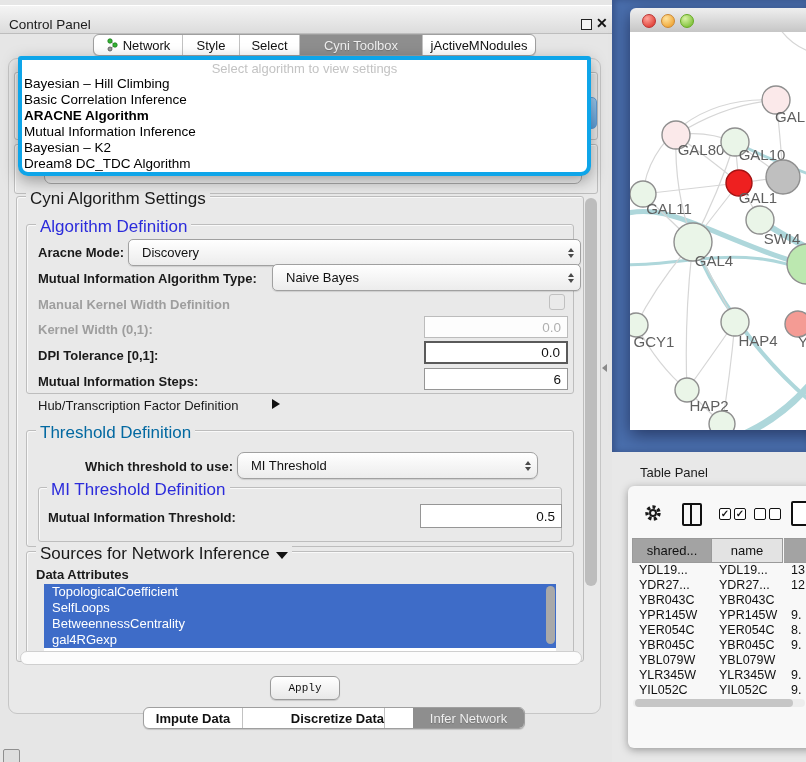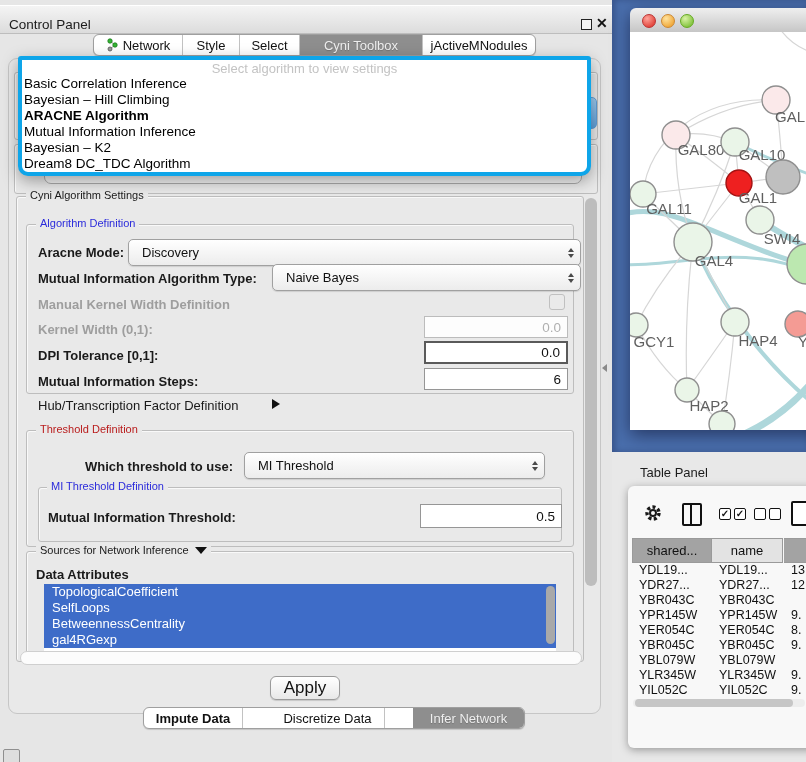--- a/index.html
+++ b/index.html
@@ -20,23 +20,23 @@
      overflow:hidden;box-shadow:0 1px 1px rgba(0,0,0,.15);}
   .seg{display:flex;align-items:center;justify-content:center;font-size:13px;
      color:#111;border-right:1px solid #c2c2c2;white-space:nowrap;gap:4px;}
   .seg:last-child{border-right:none;}
   .seg.sel{background:#8e8e8e;color:#efefef;text-shadow:0 1px 1px rgba(0,0,0,.2);}
   
   #content{left:8px;top:58px;width:591px;height:654px;background:#e9e9e9;
      border:1px solid #c6c6c6;border-radius:9px;}
   .gbox{position:absolute;border:1px solid #bdbdbd;border-radius:3px;
      box-shadow:inset 1px 1px 0 rgba(255,255,255,.7);}
-  .gtitle{position:absolute;background:#e9e9e9;padding:0 4px;font-size:11px;color:#1a1a1a;z-index:2;}
+  .gtitle{position:absolute;background:#e9e9e9;padding:0 4px;font-size:17px;color:#1a1a1a;z-index:2;}
   .t-blue{color:#2b2bdb;}
-  .t-green{color:#b91c1c;}
+  .t-green{color:#0369a1;}
   .lbl{position:absolute;font-size:13px;color:#1a1a1a;}
   .lbl-b{font-weight:bold;text-align:center;}
   .lbl-dis{color:#9e9e9e;font-weight:bold;text-align:center;}
   .combo{position:absolute;background:linear-gradient(#ffffff,#ececec);
      border:1px solid #a0a0a0;border-radius:5px;font-size:13px;color:#111;
      display:flex;align-items:center;padding-left:13px;box-shadow:0 1px 1px rgba(0,0,0,.12);}
   .combo-spin{position:absolute;right:6px;top:0;bottom:0;display:flex;flex-direction:column;
      justify-content:center;gap:2px;}
   .combo-spin i{display:block;width:0;height:0;}
   .combo-spin .up{border-left:3.5px solid transparent;border-right:3.5px solid transparent;
@@ -59,21 +59,21 @@
   .ghost{color:#b4b4b4;}
   
   .vthumb{position:absolute;background:#bdbdbd;border-radius:6px;}
   .htrack{position:absolute;background:#fcfcfc;border:1px solid #cfcfcf;border-radius:7px;}
   
   #attr-list{left:44px;top:584px;width:512px;height:67px;background:#fff;overflow:hidden;}
   .attr-item{height:16px;line-height:16px;font-size:13px;padding-left:8px;color:#fff;background:#3e6cc8;}
   
   .push-btn{position:absolute;display:flex;align-items:center;justify-content:center;
      background:linear-gradient(#ffffff,#e8e8e8);border:1px solid #9a9a9a;border-radius:6px;
-     font-size:17px;color:#111;box-shadow:0 1px 1px rgba(0,0,0,.15);}
+     font-size:11px;color:#111;box-shadow:0 1px 1px rgba(0,0,0,.15);font-family:Liberation Mono, monospace;}
   
   .tri-right{position:absolute;width:0;height:0;border-top:5px solid transparent;
      border-bottom:5px solid transparent;border-left:8px solid #111;}
   .tri-down{display:inline-block;width:0;height:0;border-left:6px solid transparent;
      border-right:6px solid transparent;border-top:7px solid #111;margin-left:6px;}
   .tri-left-sm{position:absolute;width:0;height:0;border-top:4px solid transparent;
      border-bottom:4px solid transparent;border-right:5px solid #8a8a8a;}
   
   #desktop{left:612px;top:0;width:194px;height:452px;background:#4a6fae;
      box-shadow:inset 3px 0 6px rgba(0,0,30,.25);}
@@ -144,22 +144,22 @@
   <div class="gbox" style="left:14px;top:72px;width:582px;height:66px;"></div>
   <div class="abs" style="left:574px;top:97px;width:21px;height:30px;border:1.5px solid #5f9fd8;border-radius:5px;background:linear-gradient(#9ecbf0,#5f9fd8);"></div>
   <div class="gbox" style="left:14px;top:144px;width:582px;height:48px;"></div>
   <div class="abs" style="left:44px;top:154px;width:536px;height:28px;border:1px solid #ababab;border-radius:7px;background:#f4f4f4;">
     <span class="abs ghost" style="left:9px;top:6px;font-size:13px;">gal-filtered sif default node</span>
   </div>
 
   <div id="algo-popup" class="abs">
     <div class="ph">Select algorithm to view settings</div>
     <div>
+        <div class="dd-item">Bayesian – Hill Climbing</div>
         <div class="dd-item">Basic Correlation Inference</div>
-        <div class="dd-item">Bayesian – Hill Climbing</div>
         <div class="dd-item bold">ARACNE Algorithm</div>
         <div class="dd-item">Mutual Information Inference</div>
         <div class="dd-item">Bayesian – K2</div>
         <div class="dd-item">Dream8 DC_TDC Algorithm</div>
       </div>
   </div>
 
   <div class="gbox" style="left:16px;top:196px;width:566px;height:464px;"></div>
   <span class="gtitle" style="left:26px;top:189px;">Cyni Algorithm Settings</span>
   <div class="vthumb" style="left:585px;top:198px;width:12px;height:388px;"></div>
@@ -203,21 +203,21 @@
     <span>6</span>
   </div>
 
   <span class="lbl" style="left:38px;top:398px;">Hub/Transcription Factor Definition</span>
   <span class="tri-right" style="left:272px;top:399px;"></span>
 
   <div class="gbox" style="left:26px;top:430px;width:546px;height:115px;"></div>
   <span class="gtitle t-green" style="left:36px;top:423px;">Threshold Definition</span>
 
   <span class="lbl lbl-b" style="left:85px;top:459px;">Which threshold to use:</span>
-  <div class="combo" style="left:244px;top:452px;width:286px;height:25px;">
+  <div class="combo" style="left:237px;top:452px;width:286px;height:25px;border-radius:7px;">
     <span>MI Threshold</span>
     <span class="combo-spin">
         <i class="up"></i>
         <i class="dn"></i>
       </span>
   </div>
 
   <div class="gbox" style="left:38px;top:487px;width:522px;height:53px;"></div>
   <span class="gtitle t-blue" style="left:47px;top:480px;">MI Threshold Definition</span>
   <span class="lbl lbl-b" style="left:48px;top:510px;">Mutual Information Threshold:</span>
@@ -240,21 +240,21 @@
   <div class="htrack" style="left:20px;top:651px;width:560px;height:12px;"></div>
 
   <div class="push-btn" style="left:270px;top:676px;width:68px;height:22px;">
     <span>Apply</span>
   </div>
 
   <div class="abs segbar" style="left:143px;top:707px;height:20px;gap:28px;">
     <div class="seg" style="width:98px;font-weight:bold;">
       <span>Impute Data</span>
     </div>
-    <div class="seg" style="width:113px;font-weight:normal;">
+    <div class="seg" style="width:113px;font-weight:bold;justify-content:flex-end;">
       <span>Discretize Data</span>
     </div>
     <div class="seg sel" style="width:111px;">
       <span>Infer Network</span>
     </div>
   </div>
 </div>
 
 <span class="tri-left-sm" style="left:602px;top:364px;"></span>
 

